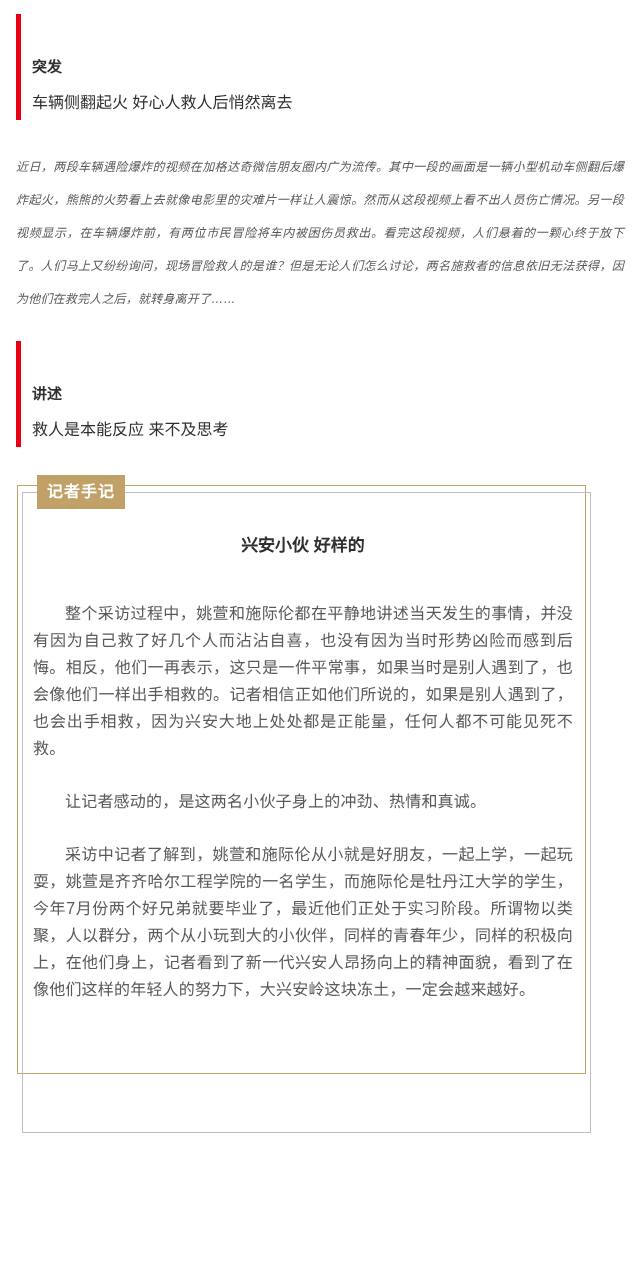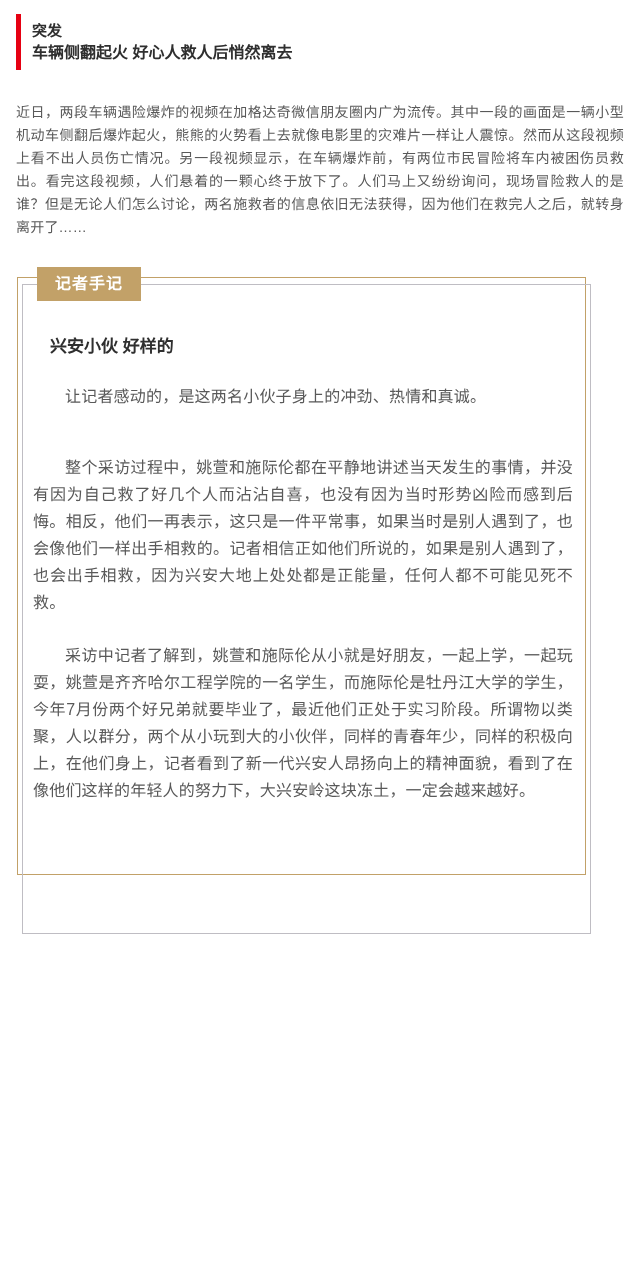--- a/index.html
+++ b/index.html
@@ -18,31 +18,32 @@
   }
   .page{padding:14px 16px 0 16px;}
 
   
   .sec-head{
     border-left:5px solid var(--accent-red);
     padding:9px 0 9px 11px;
     margin:0;
   }
   .sec-kicker{
-    font-size:15px;line-height:16px;font-weight:bold;color:var(--heading-text);
+    font-size:15px;line-height:16px;font-weight:bold;color:var(--heading-text);margin-top:36px;
   }
   .sec-title{
-    font-size:16px;line-height:17px;font-weight:bold;color:var(--heading-text);
-    margin-top:5px;
+    font-size:16px;line-height:17px;font-weight:normal;color:var(--heading-text);
+    margin-top:19px;
   }
   .para{
     margin:31px 0 0 0;
-    font-size:14px;line-height:23px;color:var(--body-text);
+    font-size:12px;line-height:33px;color:var(--body-text);
     text-align:justify;text-justify:inter-ideograph;
     letter-spacing:0.2px;
+    font-style:italic;
   }
   .sec-gap{margin-top:25px;}
 
   
   .notebox{
     position:relative;
     margin:38px 0 0 1px;
     width:569px;
     border:1px solid var(--note-tan);
     padding:42px 12px 70px 15px;
@@ -52,30 +53,31 @@
     content:"";
     position:absolute;
     top:6px;left:4px;right:-6px;bottom:-60px;
     border:1px solid var(--note-inner-border);
     pointer-events:none;
   }
   .note-label{
     position:absolute;
     top:-11px;left:19px;
     height:34px;line-height:34px;
-    padding:0 18px;
+    padding:0 10px;
     background:var(--note-tan);
     color:#ffffff;
     font-size:16px;font-weight:bold;
     z-index:2;
     letter-spacing:1px;
   }
   .note-title{
+    text-align:center;
     font-size:17px;line-height:20px;font-weight:bold;color:var(--heading-text);
-    margin:17px;
+    margin:8px;
   }
   .note-para{
     margin:26px 0 0 0;
     font-size:16px;line-height:27px;color:var(--body-text);
     text-align:justify;text-justify:inter-ideograph;
     text-indent:2em;
     letter-spacing:0.2px;
   }
   .note-para.first{margin-top:44px;}
 </style>
@@ -84,23 +86,27 @@
 
 <div class="page">
 
   <div class="sec-head">
     <div class="sec-kicker">突发</div>
     <div class="sec-title">车辆侧翻起火 好心人救人后悄然离去</div>
   </div>
   <p class="para">近日，两段车辆遇险爆炸的视频在加格达奇微信朋友圈内广为流传。其中一段的画面是一辆小型机动车侧翻后爆炸起火，熊熊的火势看上去就像电影里的灾难片一样让人震惊。然而从这段视频上看不出人员伤亡情况。另一段视频显示，在车辆爆炸前，有两位市民冒险将车内被困伤员救出。看完这段视频，人们悬着的一颗心终于放下了。人们马上又纷纷询问，现场冒险救人的是谁？但是无论人们怎么讨论，两名施救者的信息依旧无法获得，因为他们在救完人之后，就转身离开了……</p>
 
 
+  <div class="sec-head sec-gap">
+    <div class="sec-kicker">讲述</div>
+    <div class="sec-title">救人是本能反应 来不及思考</div>
+  </div>
 
   <div class="notebox">
     <div class="note-label">记者手记</div>
     <h3 class="note-title">兴安小伙 好样的</h3>
+    <p class="note-para first">整个采访过程中，姚萱和施际伦都在平静地讲述当天发生的事情，并没有因为自己救了好几个人而沾沾自喜，也没有因为当时形势凶险而感到后悔。相反，他们一再表示，这只是一件平常事，如果当时是别人遇到了，也会像他们一样出手相救的。记者相信正如他们所说的，如果是别人遇到了，也会出手相救，因为兴安大地上处处都是正能量，任何人都不可能见死不救。</p>
     <p class="note-para">让记者感动的，是这两名小伙子身上的冲劲、热情和真诚。</p>
-    <p class="note-para first">整个采访过程中，姚萱和施际伦都在平静地讲述当天发生的事情，并没有因为自己救了好几个人而沾沾自喜，也没有因为当时形势凶险而感到后悔。相反，他们一再表示，这只是一件平常事，如果当时是别人遇到了，也会像他们一样出手相救的。记者相信正如他们所说的，如果是别人遇到了，也会出手相救，因为兴安大地上处处都是正能量，任何人都不可能见死不救。</p>
     <p class="note-para">采访中记者了解到，姚萱和施际伦从小就是好朋友，一起上学，一起玩耍，姚萱是齐齐哈尔工程学院的一名学生，而施际伦是牡丹江大学的学生，今年7月份两个好兄弟就要毕业了，最近他们正处于实习阶段。所谓物以类聚，人以群分，两个从小玩到大的小伙伴，同样的青春年少，同样的积极向上，在他们身上，记者看到了新一代兴安人昂扬向上的精神面貌，看到了在像他们这样的年轻人的努力下，大兴安岭这块冻土，一定会越来越好。</p>
 
   </div>
 
 </div>
 
 </body></html>

